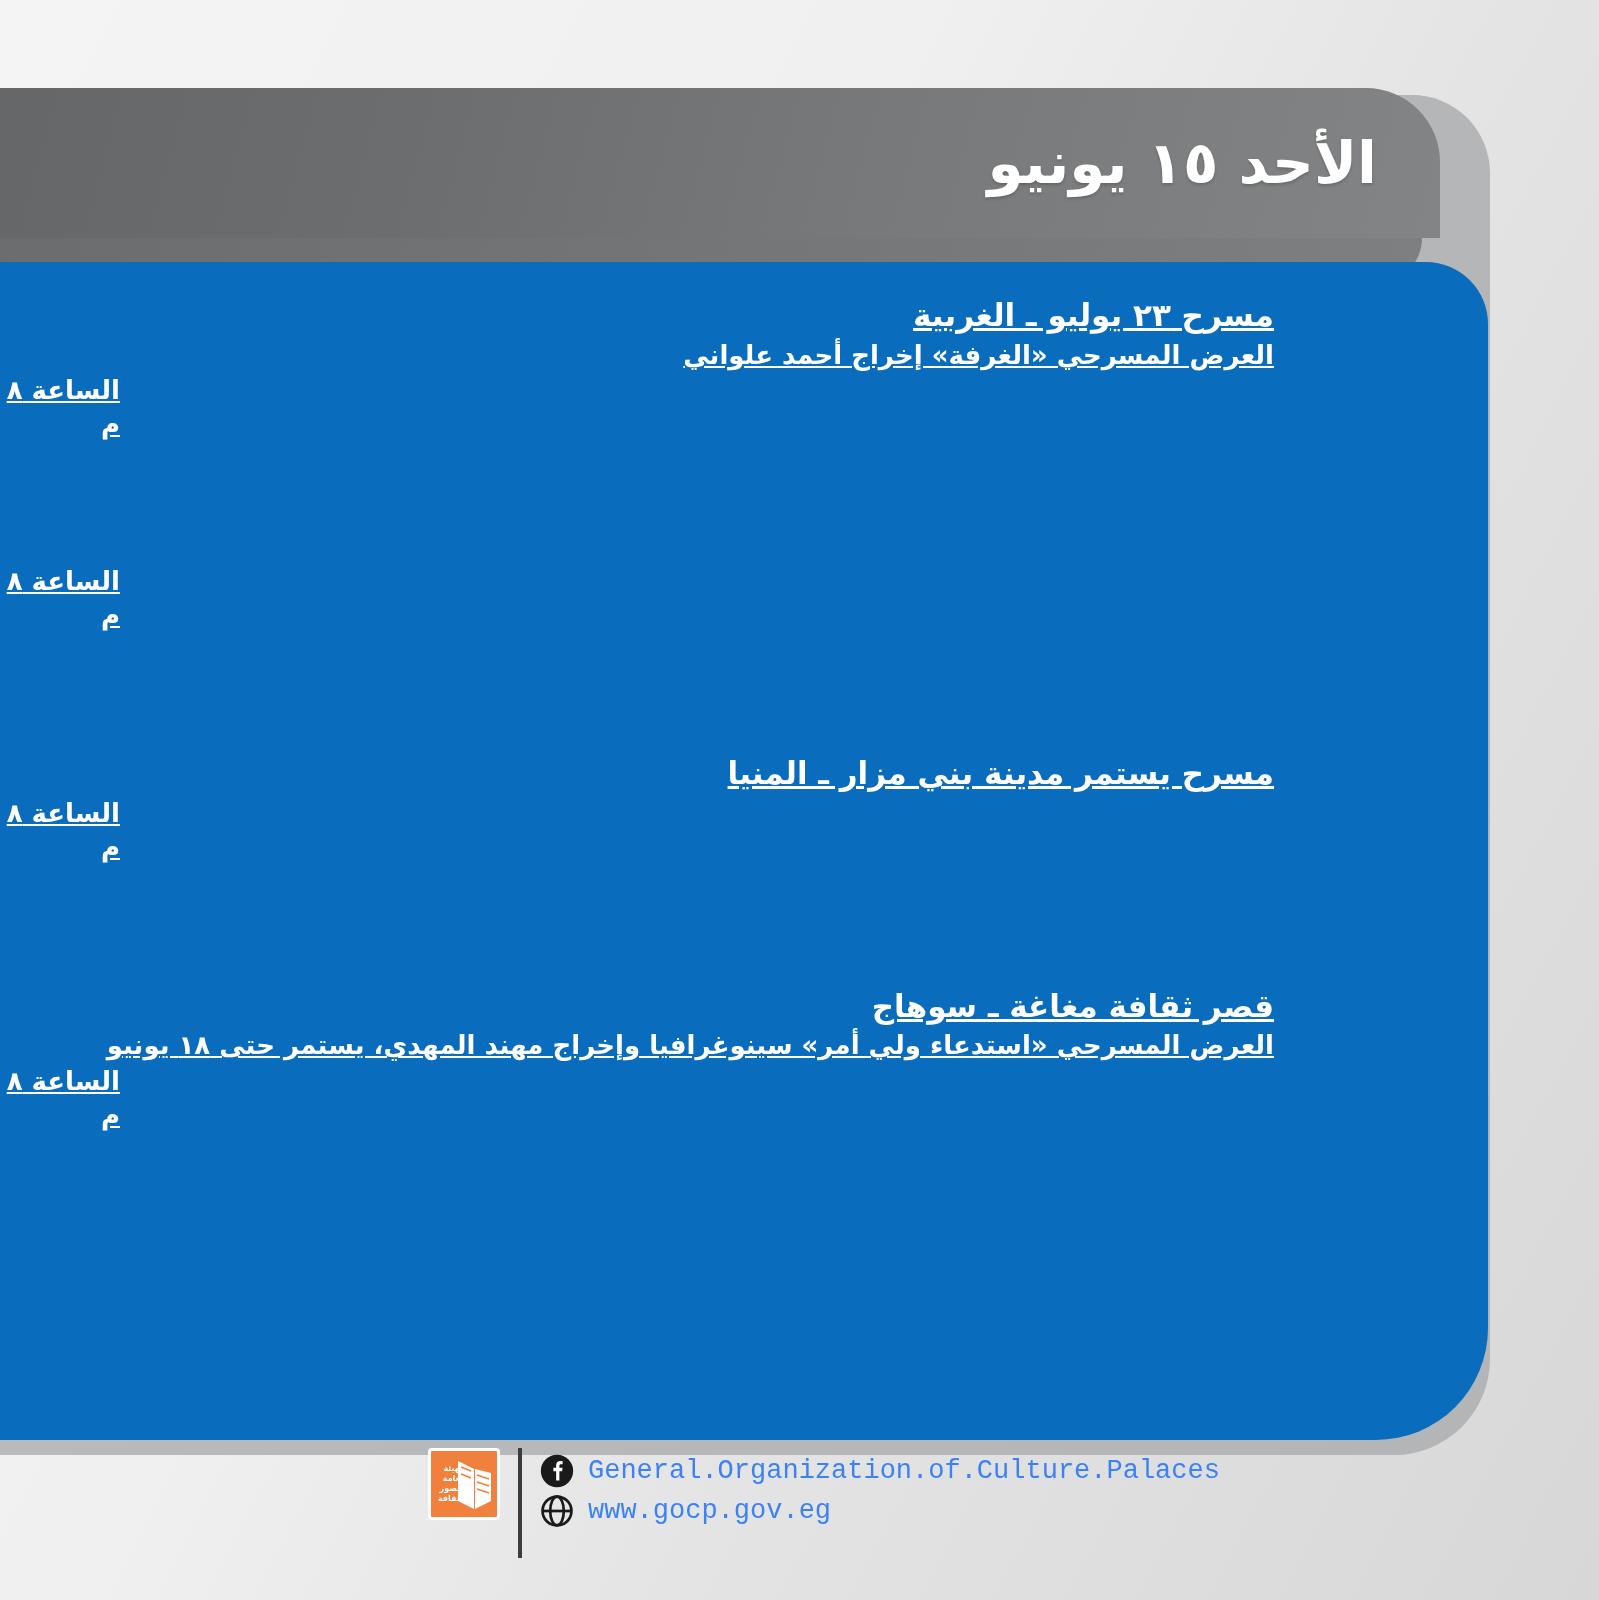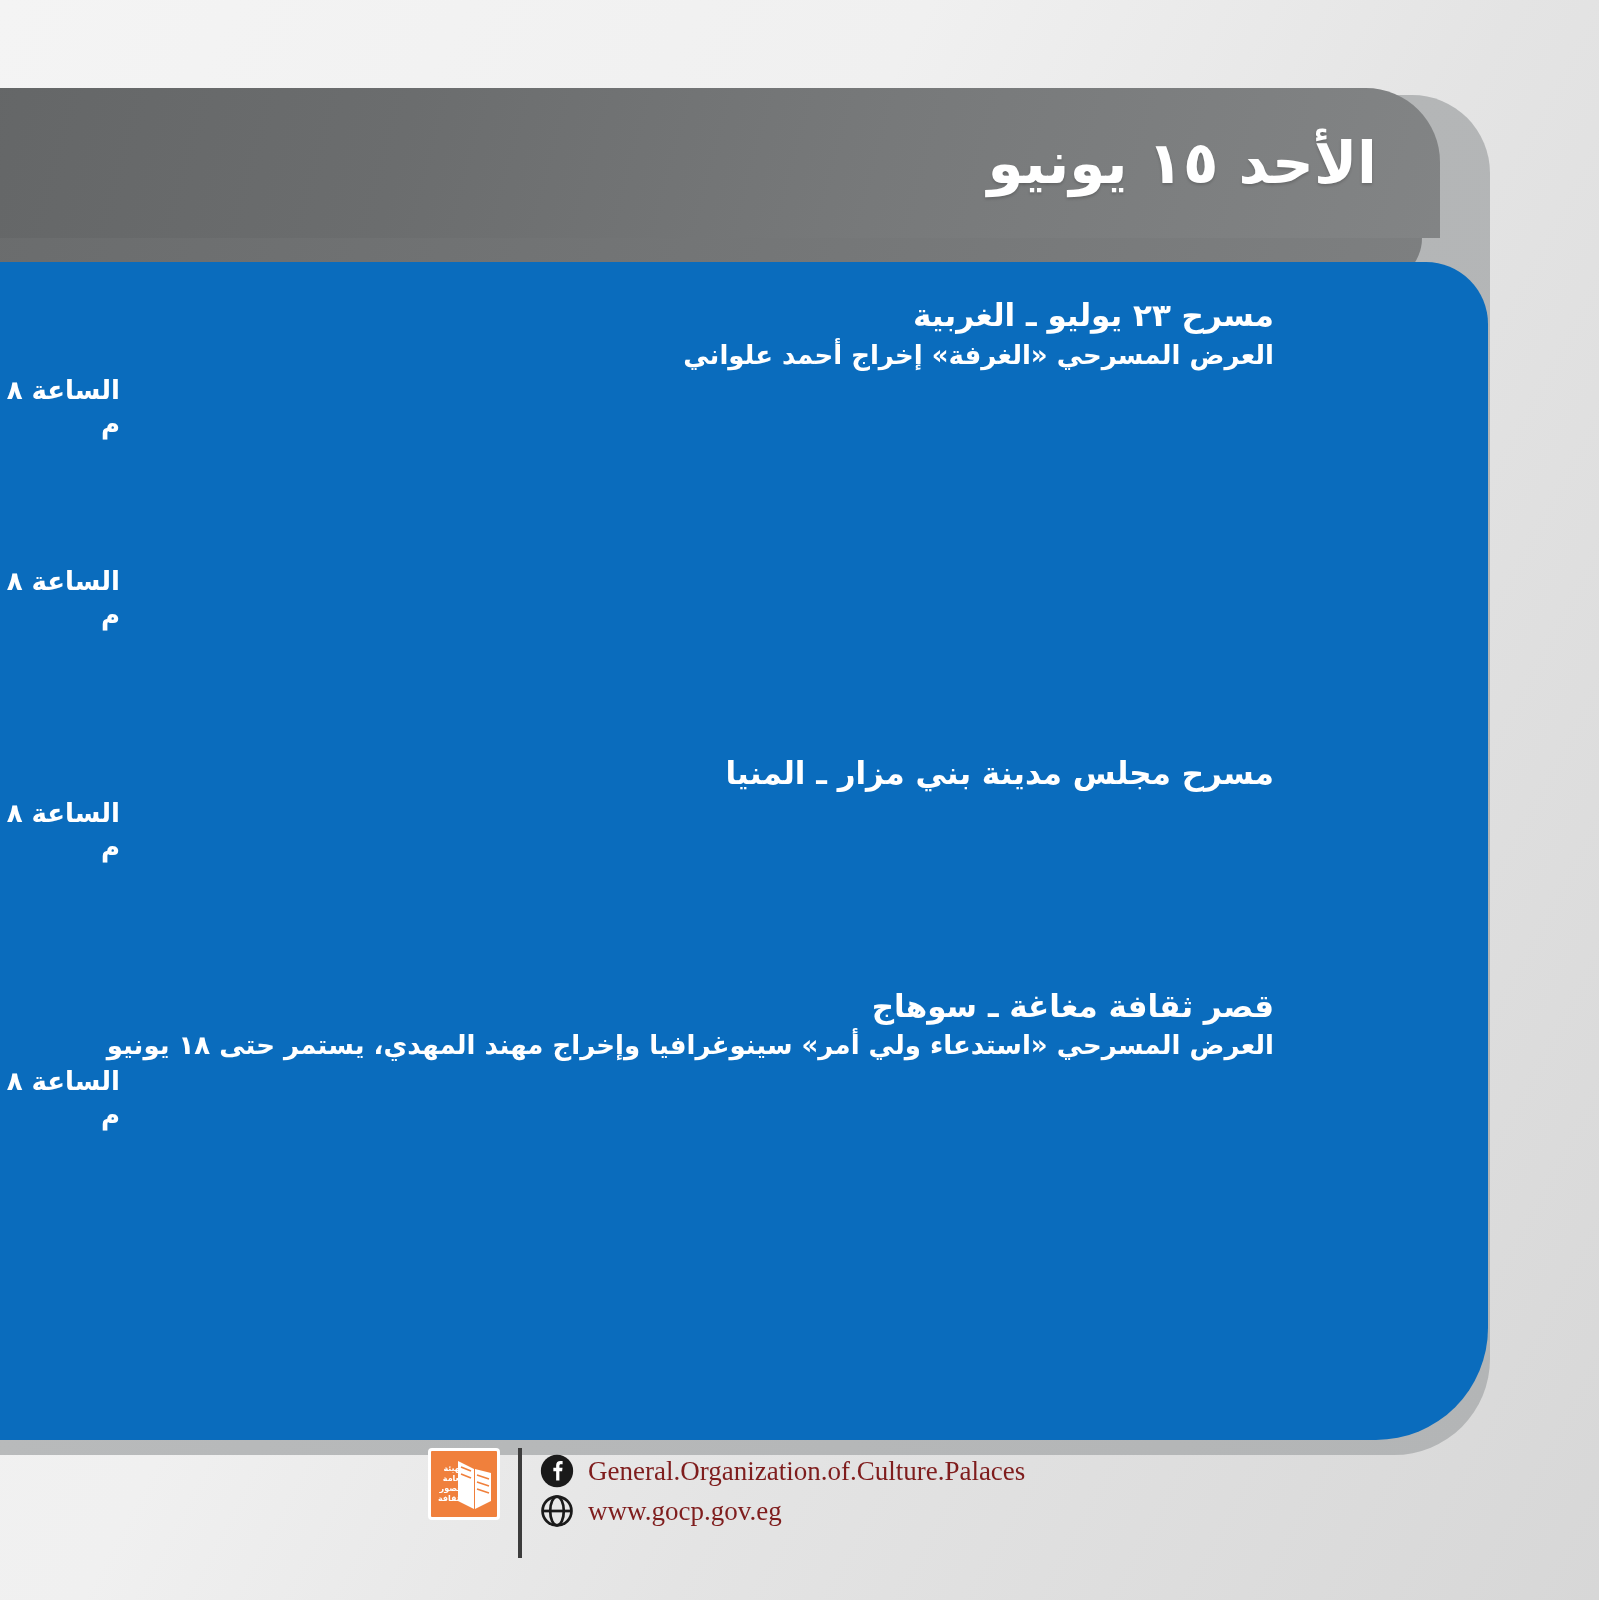--- a/index.html
+++ b/index.html
@@ -95,20 +95,21 @@
     position: absolute;
     top: 34px;
     right: 214px;
     left: 40px;
     text-align: right;
   }
 
   .event {
     color: #ffffff;
     text-align: right;
+    text-decoration: underline;
   }
 
   .event + .event { margin-top: 0; }
 
   .event-venue {
     font-size: 31px;
     font-weight: bold;
     line-height: 1.28;
     margin: 0 0 2px 0;
     white-space: nowrap;
@@ -220,25 +221,25 @@
     gap: 14px;
   }
 
   .social-icon {
     width: 34px;
     height: 34px;
     flex: none;
   }
 
   .social-text {
-    color: #7f1d1d;
+    color: #3b82f6;
     font-size: 27px;
     line-height: 1;
     white-space: nowrap;
-    font-family: Liberation Serif, serif;
+    font-family: Liberation Mono, monospace;
   }
 </style>
 </head>
 <body>
 
 <div class="poster">
 
   <div class="layer-light"></div>
 
   <div class="header-shadow"></div>
@@ -256,21 +257,21 @@
         <div class="event-venue">مسرح ٢٣ يوليو ـ الغربية</div>
         <div class="event-desc">العرض المسرحي «الغرفة» إخراج أحمد علواني</div>
         <div class="event-time">الساعة ٨ م</div>
       </div>
 
       <div class="event ev-1">
         <div class="event-time">الساعة ٨ م</div>
       </div>
 
       <div class="event ev-2">
-        <div class="event-venue">مسرح مجلس مدينة بني مزار ـ المنيا</div>
+        <div class="event-venue">مسرح يستمر مدينة بني مزار ـ المنيا</div>
         <div class="event-time">الساعة ٨ م</div>
       </div>
 
       <div class="event ev-3">
         <div class="event-venue">قصر ثقافة مغاغة ـ سوهاج</div>
         <div class="event-desc">العرض المسرحي «استدعاء ولي أمر» سينوغرافيا وإخراج مهند المهدي، يستمر حتى ١٨ يونيو</div>
         <div class="event-time">الساعة ٨ م</div>
       </div>
 
     </div>

